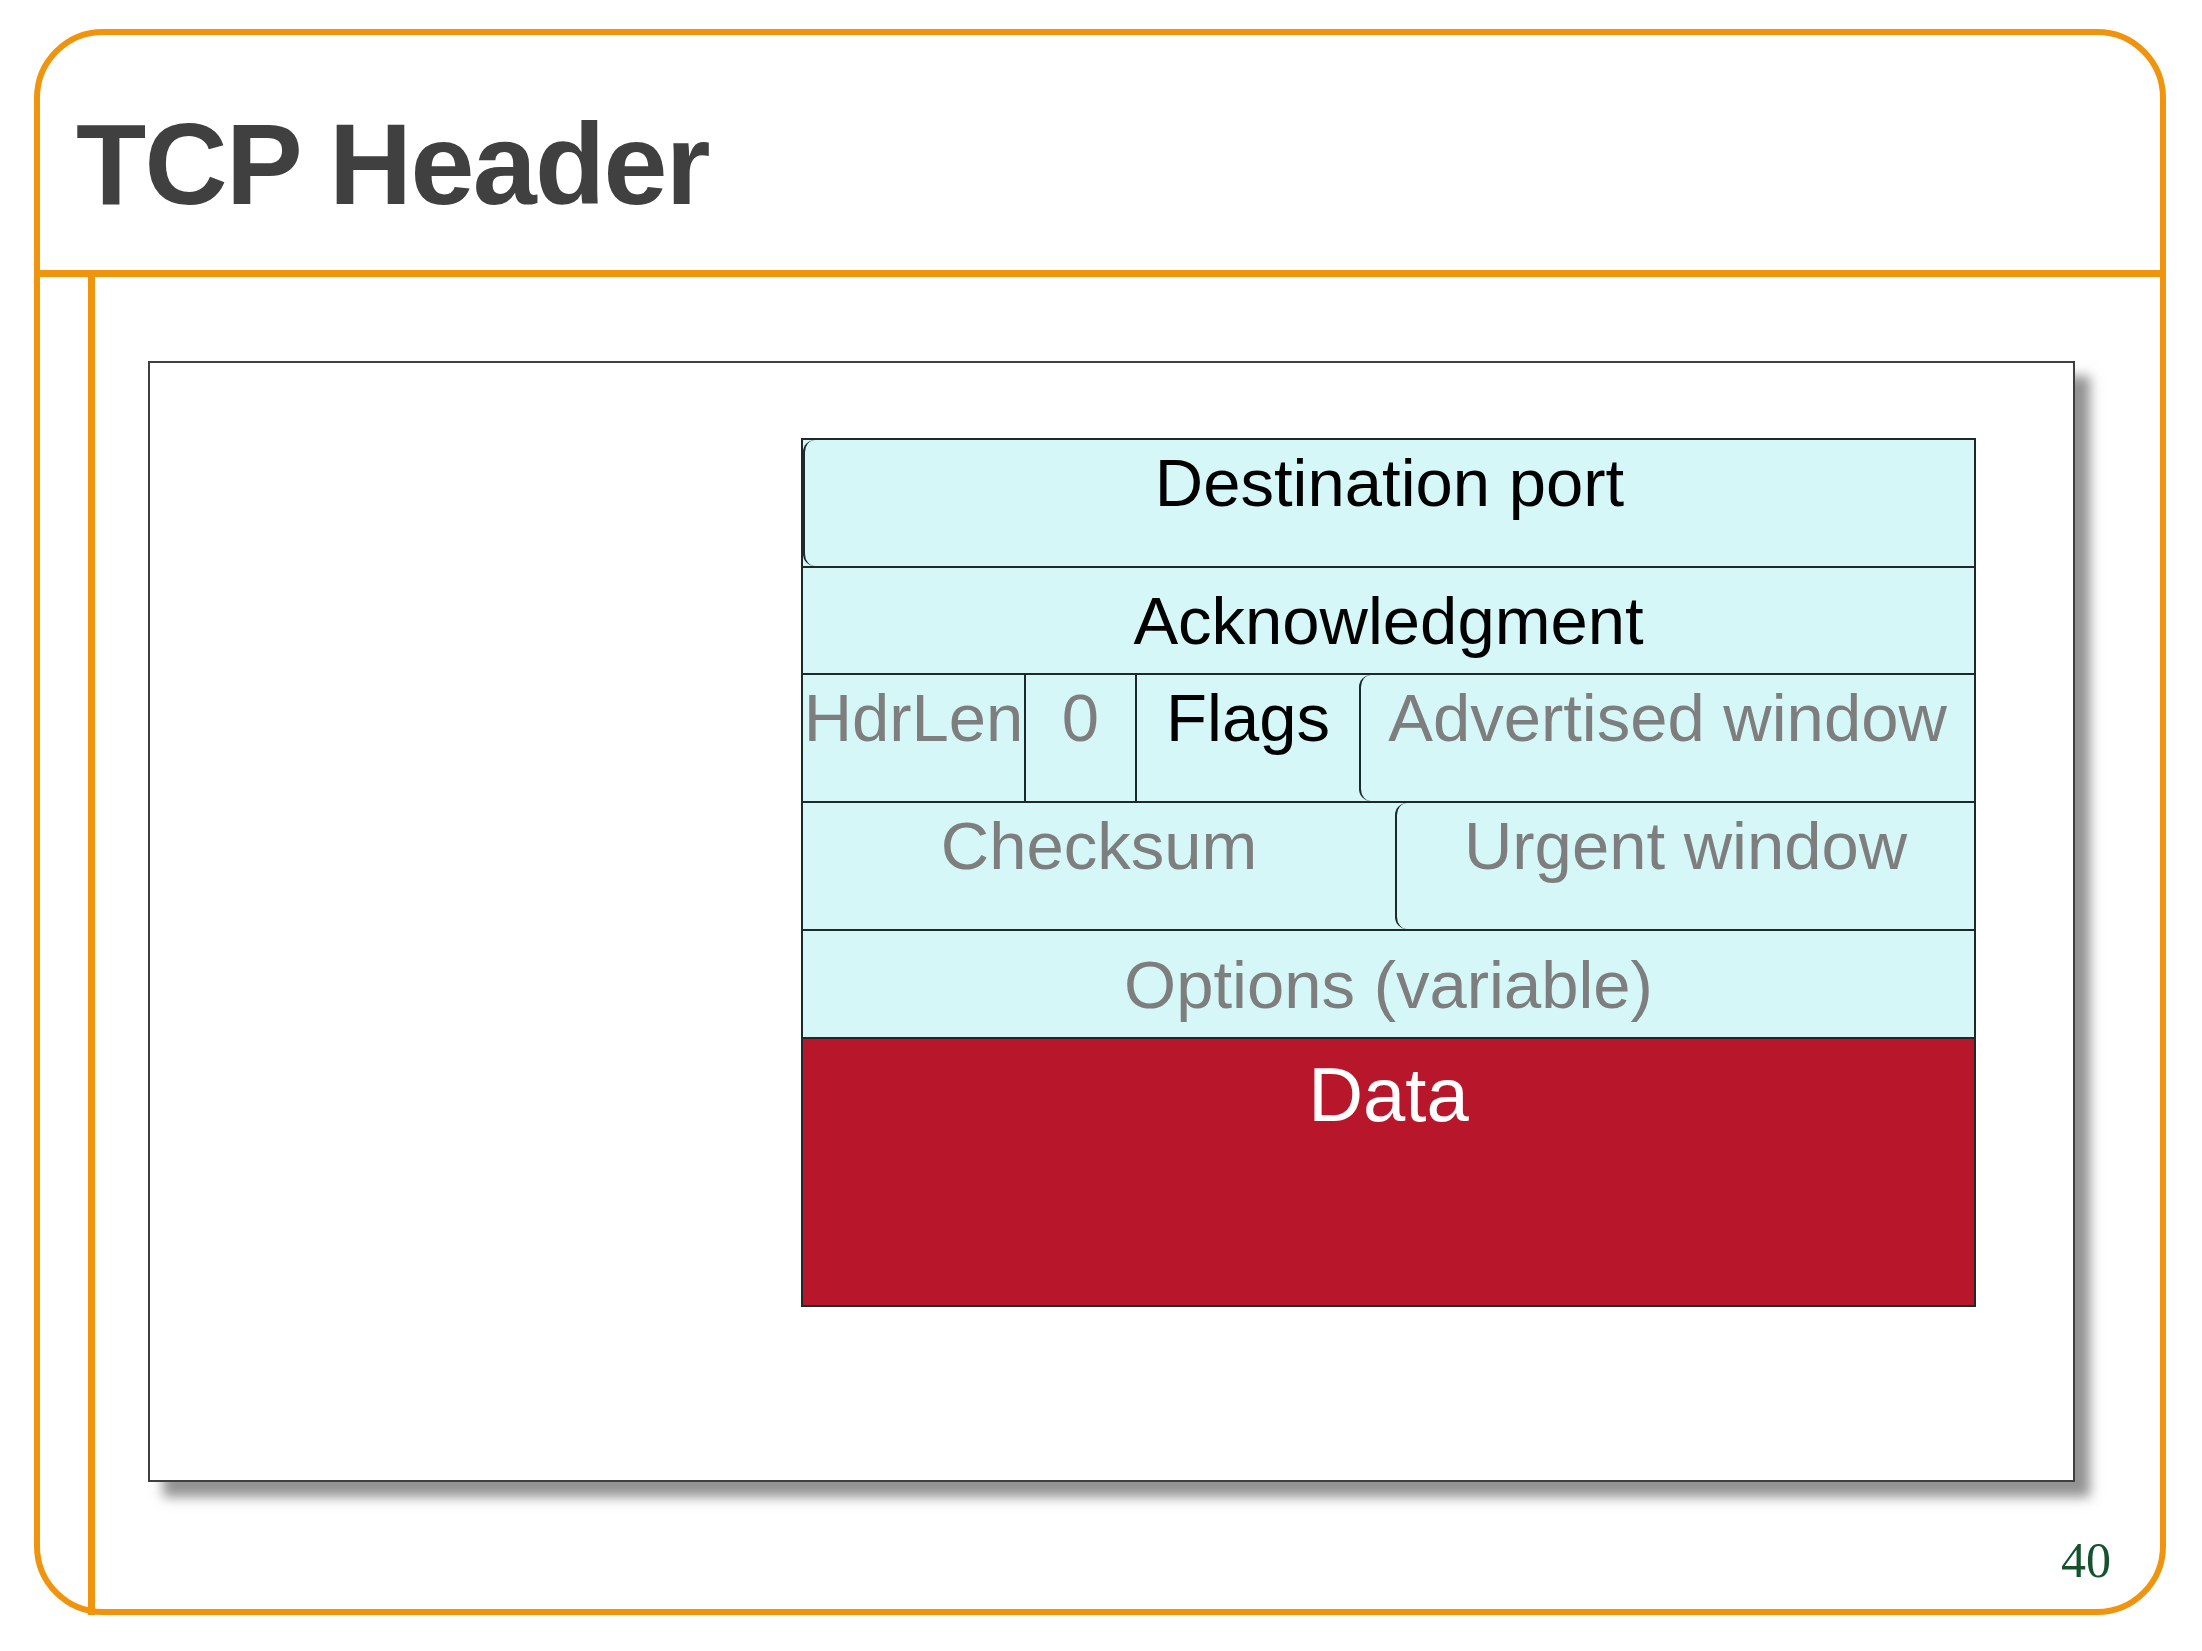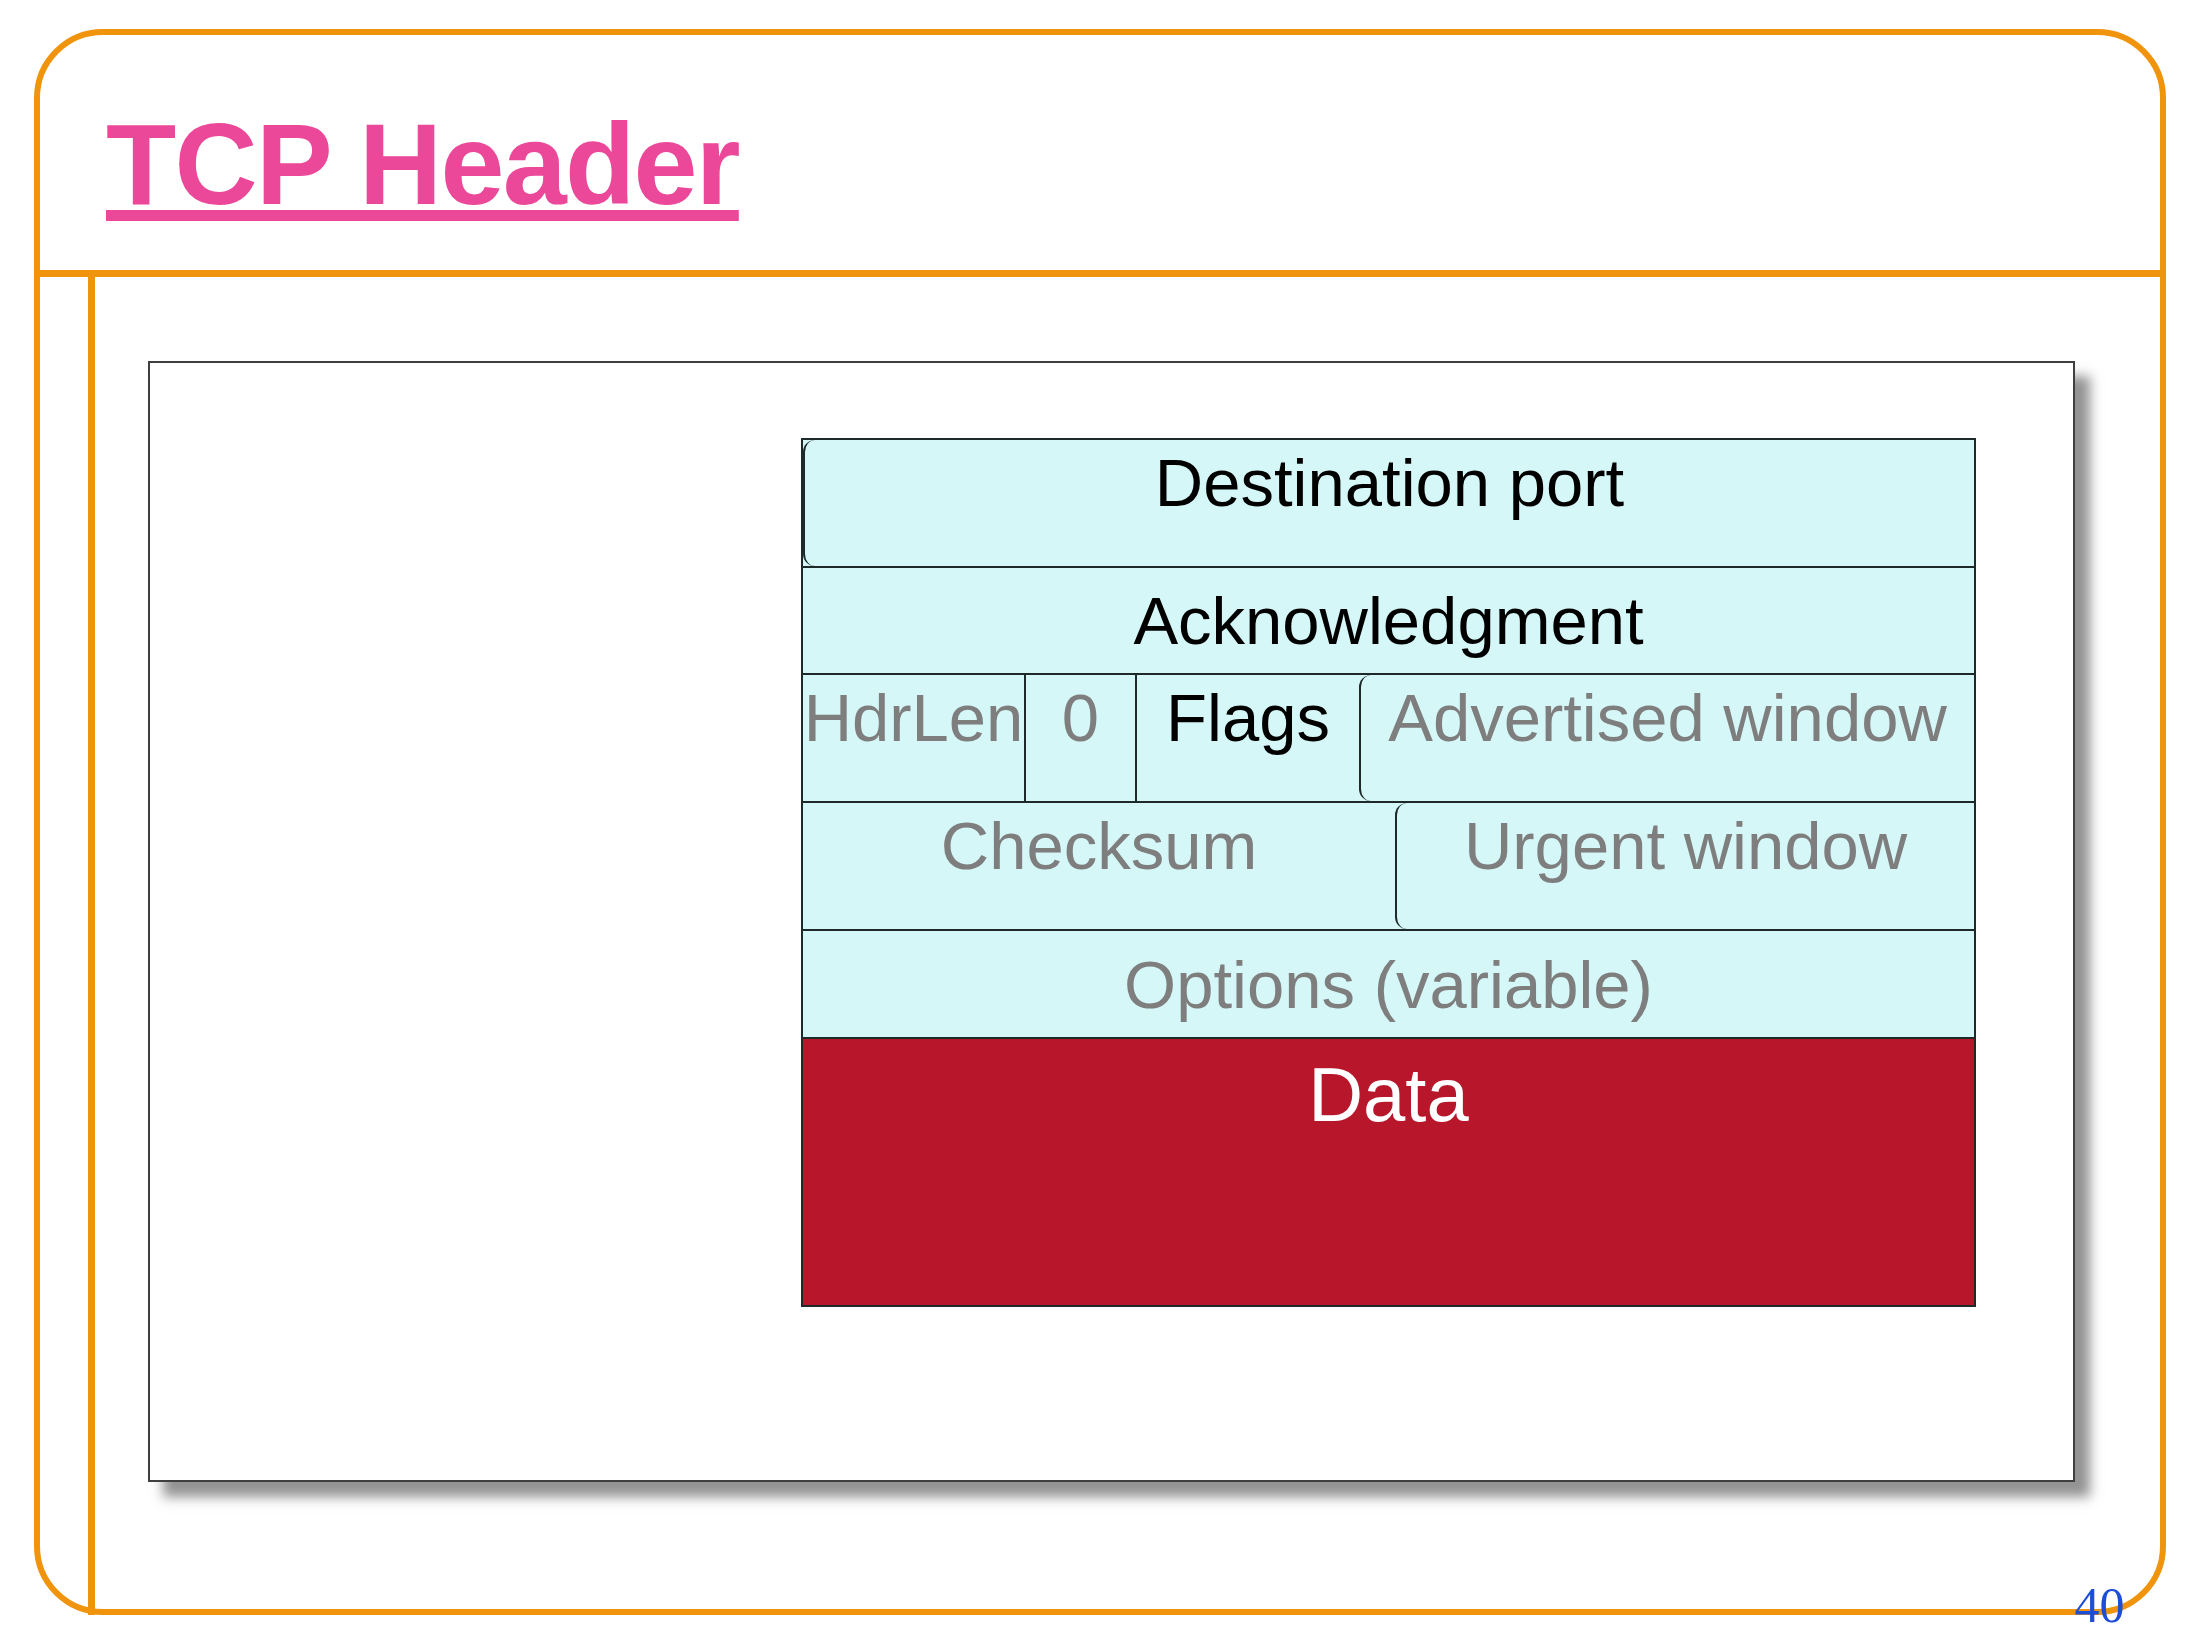--- a/index.html
+++ b/index.html
@@ -19,23 +19,23 @@
   .title-divider{
     position:absolute;left:37px;top:270px;width:2129px;height:6.9px;
     background:#F0940D;
   }
   .left-rule{
     position:absolute;left:88px;top:274px;width:6.9px;height:1341px;
     background:#F0940D;
   }
   
   .slide-title{
-    position:absolute;left:106px;top:107px;
-    font-size:115px;font-weight:bold;color:#ec4899;
-    letter-spacing:-1.7px;line-height:1;white-space:nowrap;text-decoration:underline;
+    position:absolute;left:76px;top:107px;
+    font-size:115px;font-weight:bold;color:#404040;
+    letter-spacing:-1.7px;line-height:1;white-space:nowrap;
   }
   
   .content-panel{
     position:absolute;left:148px;top:361px;width:1927px;height:1121px;
     background:#ffffff;border:2.6px solid #3f3f3f;box-sizing:border-box;
     box-shadow:14.6px 14.6px 11.2px rgba(105,105,105,0.72);
   }
   
   .tcp-table{
     position:absolute;left:801px;top:438px;width:1175px;
@@ -60,22 +60,22 @@
   .cell.grow{flex:1 1 auto;border-radius:12px;}
   .cell.muted{color:#7E7E7E;}
   .r1 .cell,.r4 .cell,.r5 .cell{padding-bottom:41px;}
   .cell.data-cell{
     background:#B8172B;color:#ffffff;
     align-items:flex-start;padding:12px 0 0 0;font-size:76px;
   }
   
   .page-number{
     position:absolute;left:2061px;top:1535px;width:77px;
-    font-family:"Liberation Serif", serif;font-size:50px;color:#1d4ed8;
-    text-align:center;line-height:1;margin-top:45px;
+    font-family:"Liberation Serif", serif;font-size:50px;color:#14532d;
+    text-align:left;line-height:1;
   }
 </style>
 </head>
 <body>
 
 <div class="slide">
 
   <div class="outer-frame"></div>
   <div class="title-divider"></div>
   <div class="left-rule"></div>

